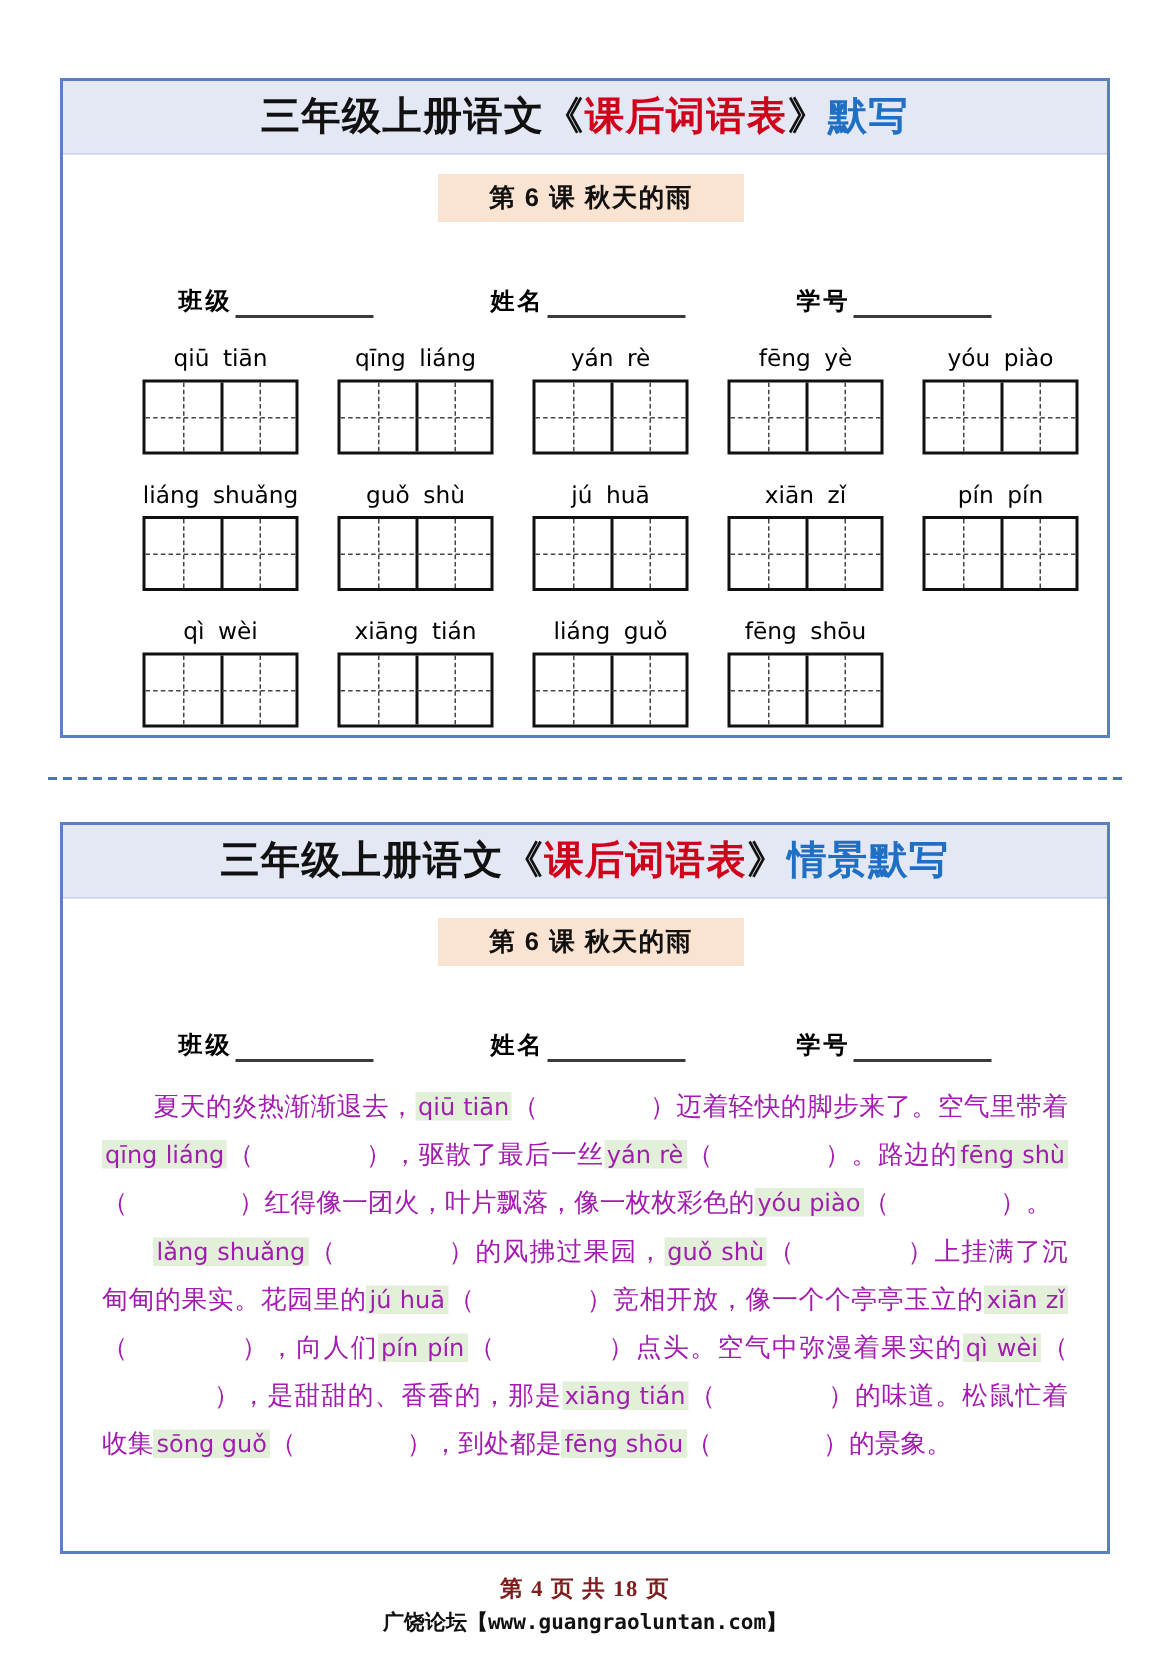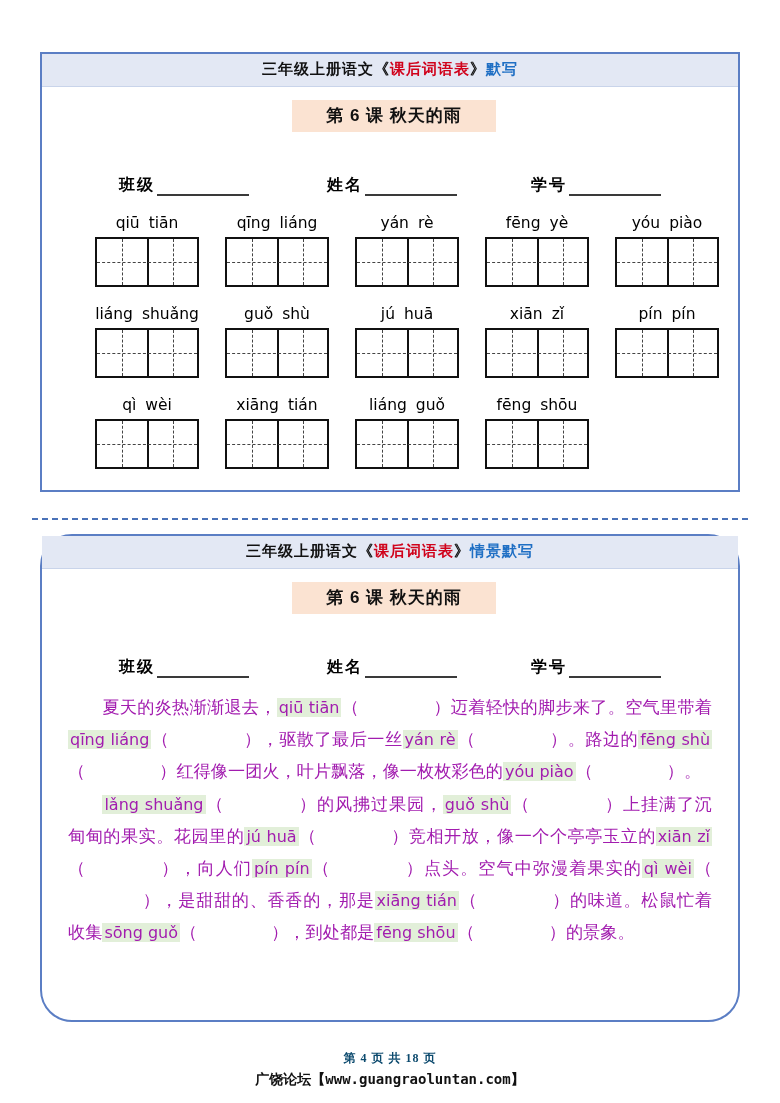--- a/index.html
+++ b/index.html
@@ -27,31 +27,31 @@
   
   .card {
     position: absolute;
     left: 40px;
     width: 700px;
     box-sizing: border-box;
     border: 2px solid #5B7EC4;
     background: #ffffff;
   }
   #card-1 { top: 52px; height: 440px; }
-  #card-2 { top: 534px; height: 488px; border-radius: 32px; }
+  #card-2 { top: 548px; height: 488px; }
 
   .banner {
     background: #E3E8F4;
     text-align: center;
     padding: 6px 0 7px 0;
     border-bottom: 1px solid #c9d4ea;
   }
   .banner-title {
     font-family: "Liberation Serif", "DejaVu Serif", serif;
-    font-size: 15px;
+    font-size: 26px;
     font-weight: bold;
     letter-spacing: 1px;
     white-space: nowrap;
   }
   .t-black { color: #111111; }
   .t-red   { color: #D0021B; }
   .t-blue  { color: #1F6FC4; }
   .brk     { color: #111111; font-weight: bold; }
 
   .lesson-wrap {
@@ -179,25 +179,25 @@
   .blank .inner { display: inline-block; width: 74px; }
 
   
   .footer {
     position: absolute;
     left: 0; right: 0;
     top: 1050px;
     text-align: center;
   }
   .footer-page {
-    font-size: 12px;
+    font-size: 15px;
     font-weight: bold;
     font-family: "Liberation Serif", "DejaVu Serif", serif;
     letter-spacing: 1px;
-    color: #0c4a6e;
+    color: #7f1d1d;
   }
   .footer-site {
     margin-top: 4px;
     font-size: 14px;
     font-weight: bold;
     font-family: "DejaVu Sans Mono", "Liberation Mono", monospace;
     color: #111;
     letter-spacing: 0px;
   }
 </style>

